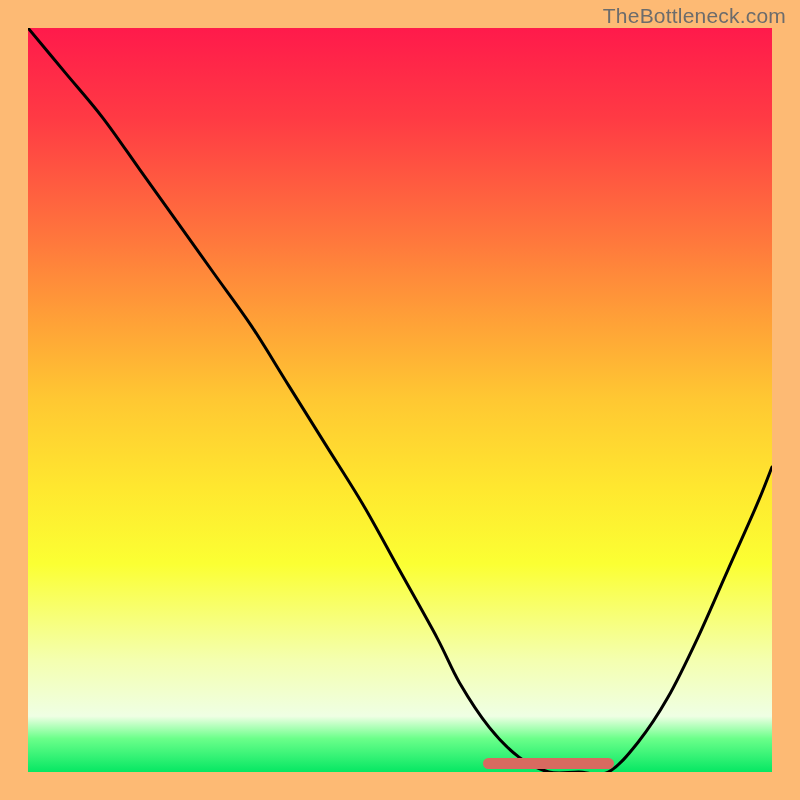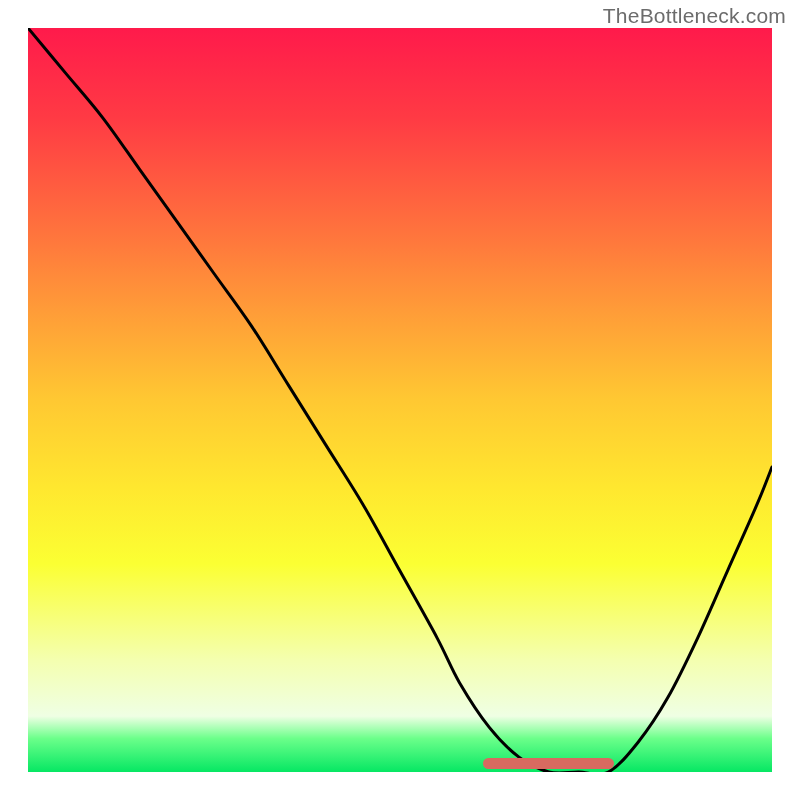--- a/index.html
+++ b/index.html
@@ -8,21 +8,21 @@
     width: 800px;
     height: 800px;
     background: #000;
     font-family: Arial, Helvetica, sans-serif;
     overflow: hidden;
   }
   .stage {
     position: relative;
     width: 800px;
     height: 800px;
-    background: #ffffff;
+    background: #fdba74;
   }
   .watermark {
     position: absolute;
     top: 4px;
     right: 14px;
     color: #6c6c6c;
     font-size: 21px;
     font-weight: 400;
     letter-spacing: 0.2px;
     user-select: none;

